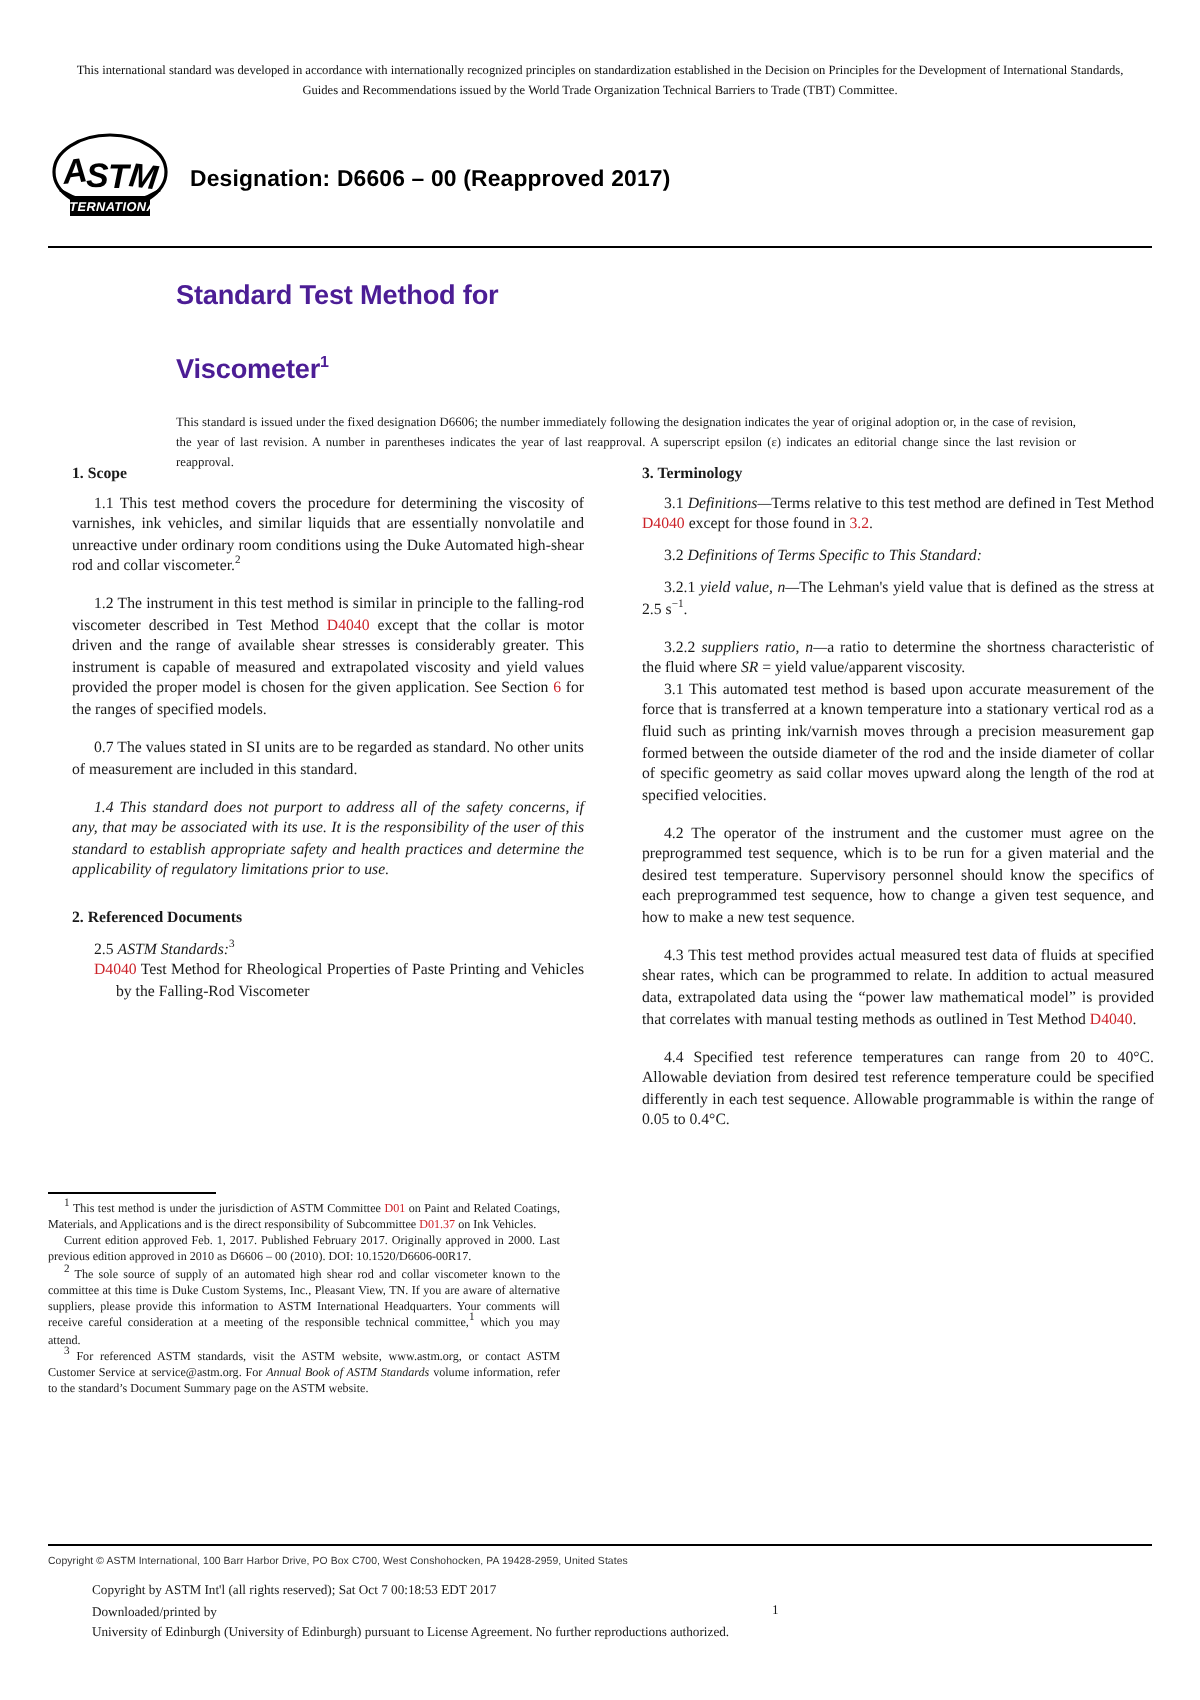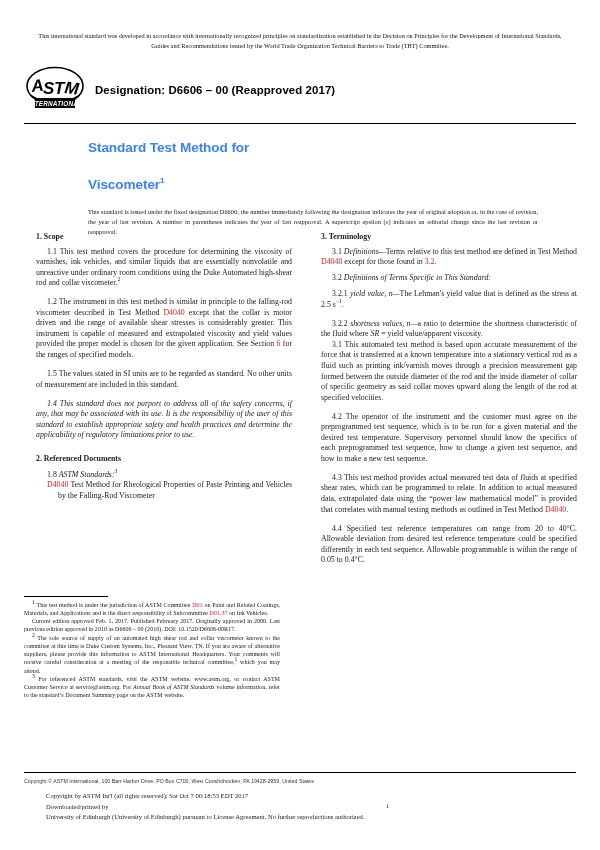--- a/index.html
+++ b/index.html
@@ -66,21 +66,21 @@
   
   .title-block {
     margin: 15px 24px 0 88px;
   }
   .title-block h1 {
     font-family: "Liberation Sans", sans-serif;
     font-weight: bold;
     font-size: 13.6px;
     line-height: 1.34;
     margin: 0;
-    color: #3b82f6;
+    color: #4c1d95;
     letter-spacing: -0.1px;
   }
   .title-block h1 sup {
     font-size: 8px;
     vertical-align: super;
     line-height: 0;
   }
 
   .preamble {
     margin: 13px 62px 0 88px;
@@ -247,33 +247,33 @@
       <p class="para gap">
         <span>1.2</span>
         <span>The instrument in this test method is similar in principle to the falling-rod viscometer described in Test Method</span>
         <span class="lnk">D4040</span>
         <span>except that the collar is motor driven and the range of available shear stresses is considerably greater. This instrument is capable of measured and extrapolated viscosity and yield values provided the proper model is chosen for the given application. See Section</span>
         <span class="lnk">6</span>
         <span>for the ranges of specified models.</span>
       </p>
 
       <p class="para gap">
-        <span>1.5</span>
+        <span>0.7</span>
         <span>The values stated in SI units are to be regarded as standard. No other units of measurement are included in this standard.</span>
       </p>
 
       <p class="para gap ital">
         <span class="ital">1.4</span>
         <span>This standard does not purport to address all of the safety concerns, if any, that may be associated with its use. It is the responsibility of the user of this standard to establish appropriate safety and health practices and determine the applicability of regulatory limitations prior to use.</span>
       </p>
 
       <p class="sec-head spaced">2.  Referenced Documents</p>
 
       <p class="refpara">
-        <span>1.8</span>
+        <span>2.5</span>
         <span class="ital">ASTM Standards:</span><sup>3</sup>
       </p>
 
       <p class="refitem">
         <span>D4040</span>
         <span class="blk">Test Method for Rheological Properties of Paste Printing and Vehicles by the Falling-Rod Viscometer</span>
       </p>
     </div>
 
     <div class="col">
@@ -294,21 +294,21 @@
       </p>
 
       <p class="para tight">
         <span>3.2.1</span>
         <span class="ital">yield value, n—</span><span>The Lehman's yield value that is defined as the stress at 2.5 s</span><sup>−1</sup><span>.</span>
       </p>
 
 
       <p class="para gap">
         <span>3.2.2</span>
-        <span class="ital">shortness values, n—</span><span>a ratio to determine the shortness characteristic of the fluid where</span>
+        <span class="ital">suppliers ratio, n—</span><span>a ratio to determine the shortness characteristic of the fluid where</span>
         <span class="ital">SR</span>
         <span>= yield value/apparent viscosity.</span>
       </p>
 
 
       <p class="para">
         <span>3.1</span>
         <span>This automated test method is based upon accurate measurement of the force that is transferred at a known temperature into a stationary vertical rod as a fluid such as printing ink/varnish moves through a precision measurement gap formed between the outside diameter of the rod and the inside diameter of collar of specific geometry as said collar moves upward along the length of the rod at specified velocities.</span>
       </p>
 

